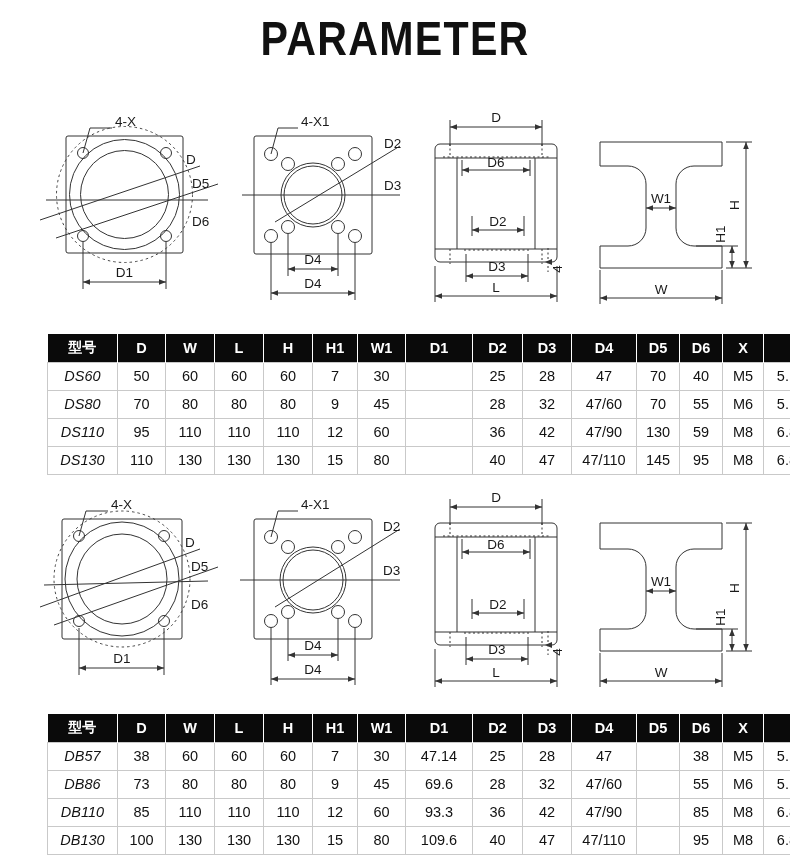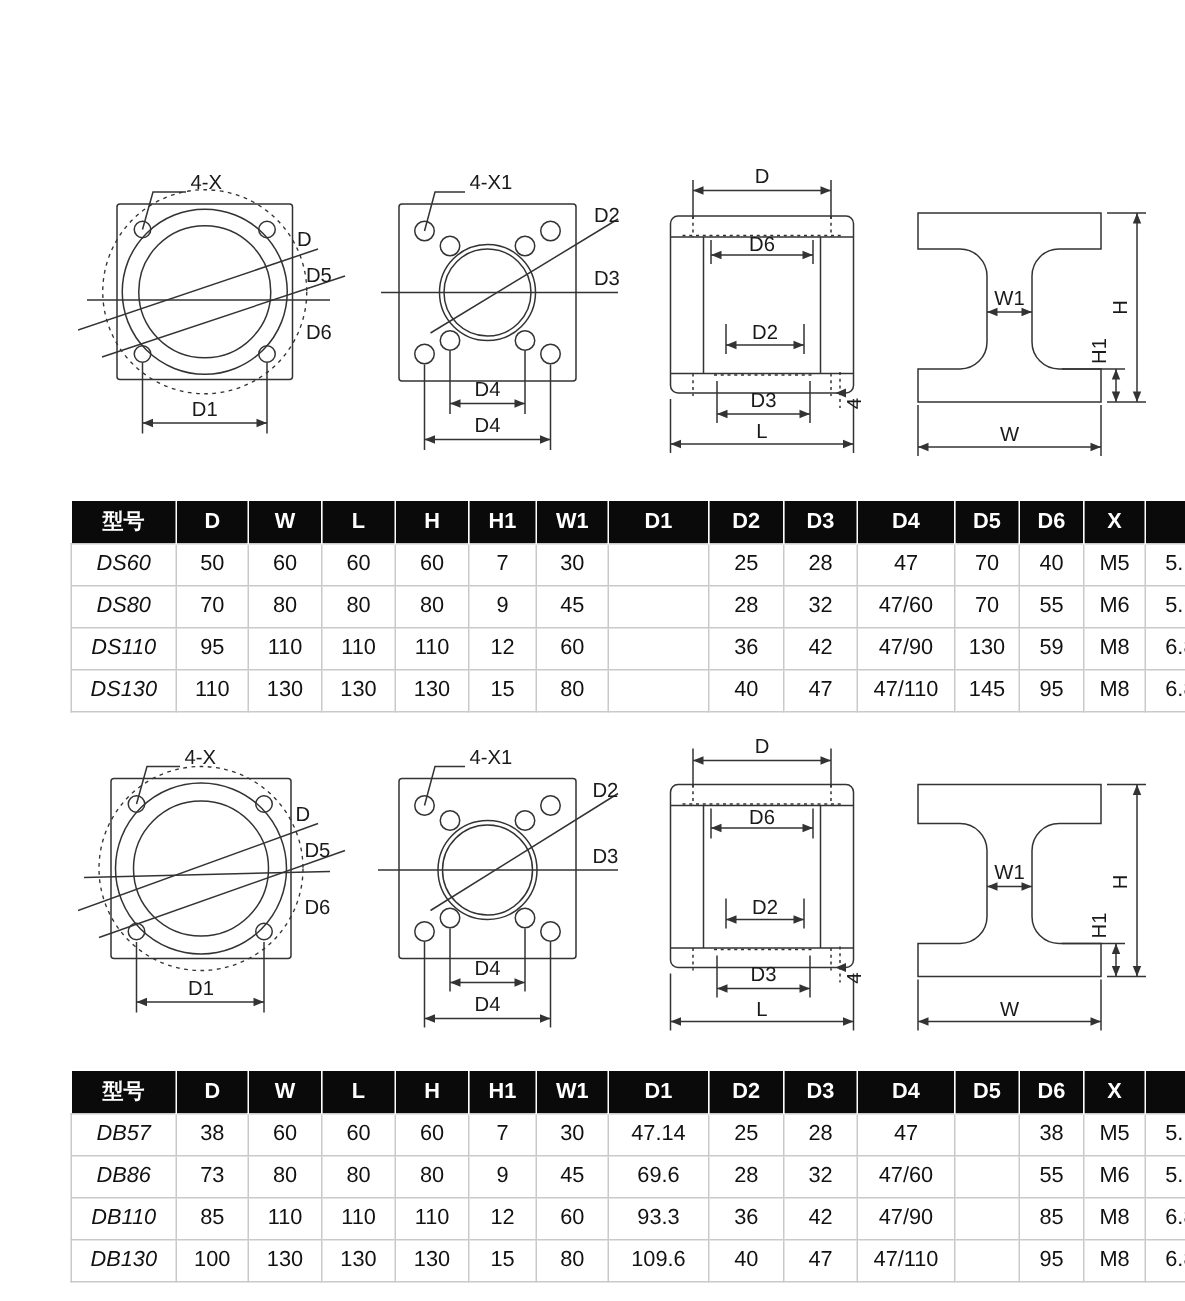--- a/index.html
+++ b/index.html
@@ -24,21 +24,21 @@
     font-size: 49px;
     font-weight: 900;
     letter-spacing: 1.5px;
     line-height: 1;
     color: #111111;
     transform: scaleX(0.84);
     transform-origin: center;
   }
 
   
-  .drawings { position: absolute; left: 12px; width: 723px; }
+  .drawings { position: absolute; left: 0; width: 723px; }
   .drawings.row1 { top: 104px; height: 218px; }
   .drawings.row2 { top: 489px; height: 212px; }
   .dwg { position: absolute; top: 0; }
   .dwg svg { display: block; }
 
   
   .tbl-wrap { position: absolute; left: 47px; width: 695px; }
   .tbl-wrap.t1 { top: 334px; }
   .tbl-wrap.t2 { top: 714px; }
   table.spec {
@@ -92,20 +92,23 @@
 
   
   svg text { font-family: "Liberation Sans", sans-serif; font-size: 13px; fill: #1a1a1a; }
   svg .dimtxt { font-size: 13.5px; }
 </style>
 </head>
 <body>
 
 <div class="page">
 
+  <div class="title-wrap">
+    <span class="title">PARAMETER</span>
+  </div>
 
   <div class="drawings row1">
 
     <div class="dwg" style="left:40px;">
       <svg width="200" height="210" viewBox="0 0 200 210">
         <g fill="none" stroke="#333" stroke-width="1">
 
           <rect x="26" y="32" width="117" height="117" rx="2"></rect>
 
           <circle cx="84.5" cy="90.5" r="68" stroke-dasharray="2.5,3" stroke-width="0.9"></circle>

